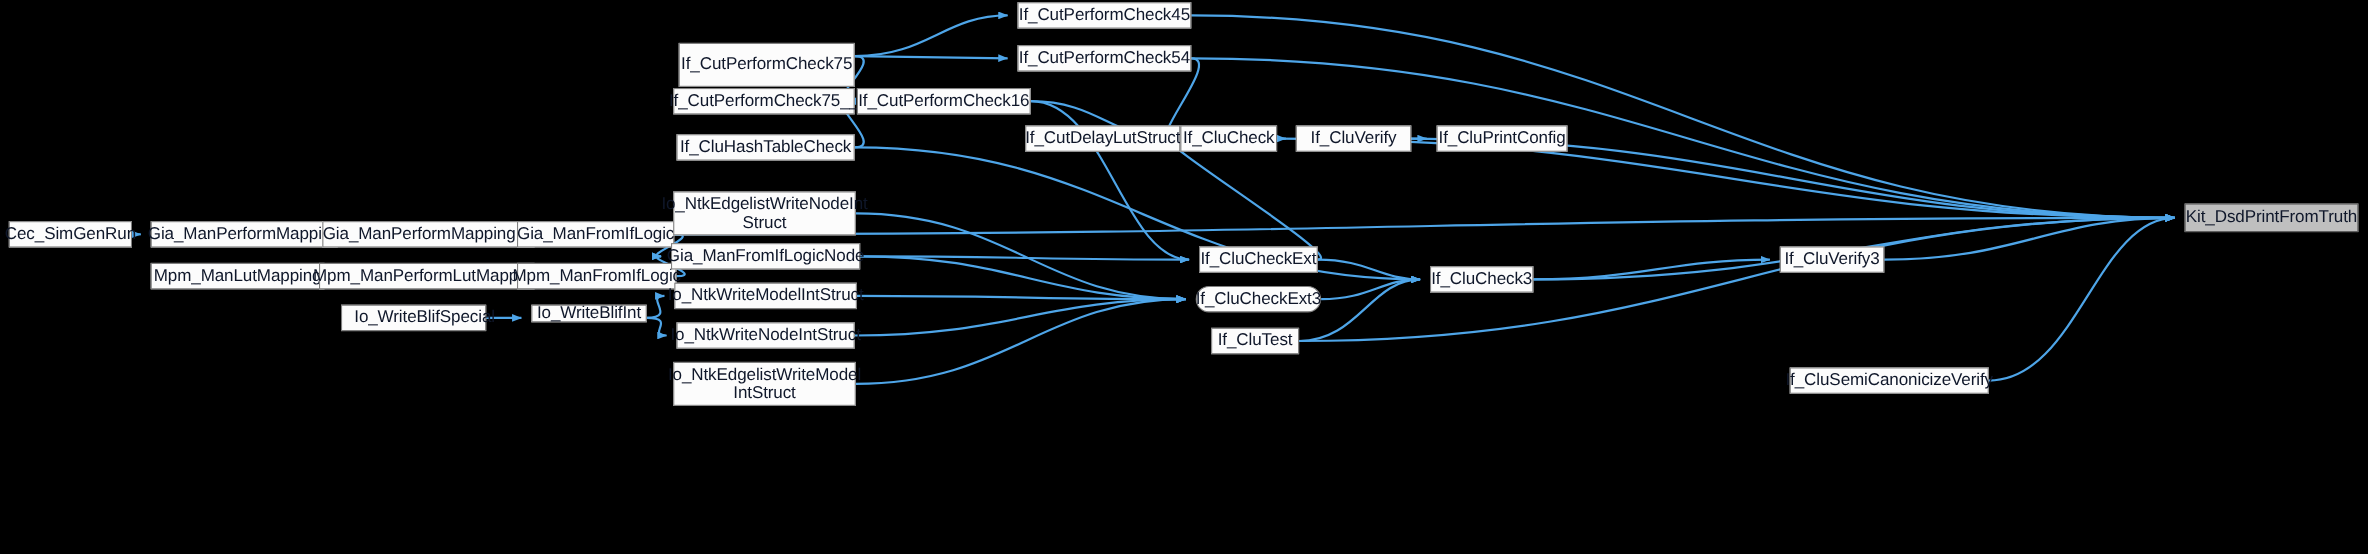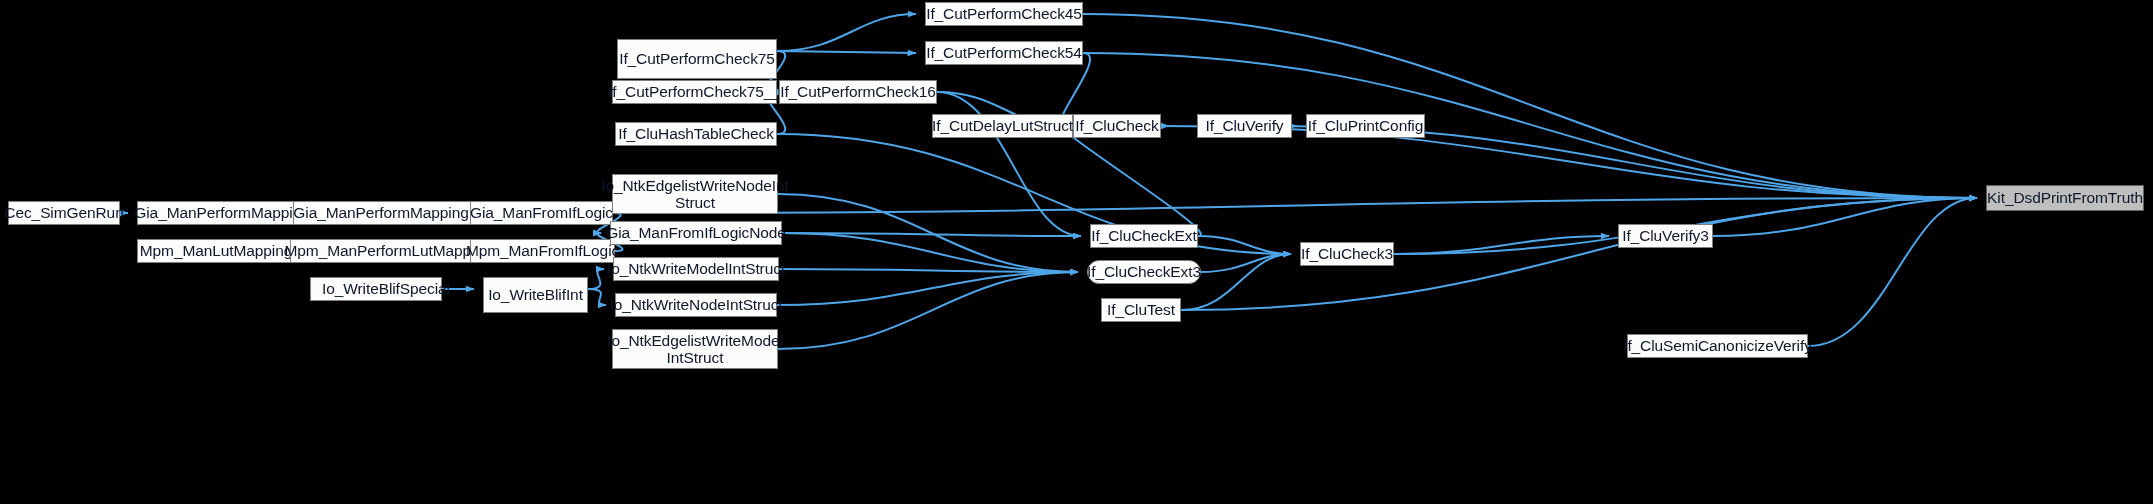--- a/index.html
+++ b/index.html
@@ -101,37 +101,37 @@
   </svg>
   <div id="node-layer">
       <div class="gnode" style="left: 8px; top: 201px; width: 112px; height: 24px;">Cec_SimGenRun</div>
       <div class="gnode" style="left: 137px; top: 201px; width: 170px; height: 24px;">Gia_ManPerformMapping</div>
       <div class="gnode" style="left: 293px; top: 201px; width: 193px; height: 24px;">Gia_ManPerformMappingInt</div>
       <div class="gnode" style="left: 470px; top: 201px; width: 143px; height: 24px;">Gia_ManFromIfLogic</div>
       <div class="gnode" style="left: 137px; top: 239px; width: 158px; height: 24px;">Mpm_ManLutMapping</div>
       <div class="gnode" style="left: 290px; top: 239px; width: 196px; height: 24px;">Mpm_ManPerformLutMapping</div>
       <div class="gnode" style="left: 470px; top: 239px; width: 145px; height: 24px; text-align: center;">Mpm_ManFromIfLogic</div>
       <div class="gnode" style="left: 310px; top: 277px; width: 132px; height: 24px; padding-left: 23px;">Io_WriteBlifSpecial</div>
-      <div class="gnode" style="left: 483px; top: 277px; width: 105px; height: 36px;">Io_WriteBlifInt</div>
+      <div class="gnode" style="left: 483px; top: 277px; width: 105px; height: 16px;">Io_WriteBlifInt</div>
       <div class="gnode" style="left: 617px; top: 39px; width: 160px; height: 40px;">If_CutPerformCheck75</div>
       <div class="gnode" style="left: 612px; top: 80px; width: 165px; height: 24px;">If_CutPerformCheck75__</div>
       <div class="gnode" style="left: 615px; top: 122px; width: 162px; height: 24px;">If_CluHashTableCheck</div>
       <div class="gnode" style="left: 612px; top: 174px; width: 166px; height: 40px;">Io_NtkEdgelistWriteNodeInt
 Struct</div>
       <div class="gnode" style="left: 610px; top: 221px; width: 172px; height: 24px;">Gia_ManFromIfLogicNode</div>
       <div class="gnode" style="left: 613px; top: 257px; width: 166px; height: 24px;">Io_NtkWriteModelIntStruct</div>
       <div class="gnode" style="left: 615px; top: 293px; width: 162px; height: 24px;">Io_NtkWriteNodeIntStruct</div>
       <div class="gnode" style="left: 612px; top: 329px; width: 166px; height: 40px;">Io_NtkEdgelistWriteModel
 IntStruct</div>
       <div class="gnode" style="left: 779px; top: 80px; width: 158px; height: 24px;">If_CutPerformCheck16</div>
       <div class="gnode" style="left: 925px; top: 2px; width: 158px; height: 24px;">If_CutPerformCheck45</div>
       <div class="gnode" style="left: 925px; top: 41px; width: 158px; height: 24px;">If_CutPerformCheck54</div>
       <div class="gnode" style="left: 932px; top: 114px; width: 141px; height: 24px;">If_CutDelayLutStruct</div>
       <div class="gnode" style="left: 1073px; top: 114px; width: 88px; height: 24px;">If_CluCheck</div>
-      <div class="gnode" style="left: 1178px; top: 114px; width: 95px; height: 24px; margin-left: 19px;">If_CluVerify</div>
+      <div class="gnode" style="left: 1178px; top: 114px; width: 105px; height: 24px;">If_CluVerify</div>
       <div class="gnode" style="left: 1306px; top: 114px; width: 119px; height: 24px;">If_CluPrintConfig</div>
       <div class="gnode" style="left: 1090px; top: 224px; width: 108px; height: 24px;">If_CluCheckExt</div>
       <div class="gnode" style="left: 1087px; top: 260px; width: 114px; height: 24px; border-radius: 12px;">If_CluCheckExt3</div>
       <div class="gnode" style="left: 1101px; top: 298px; width: 80px; height: 24px;">If_CluTest</div>
       <div class="gnode" style="left: 1300px; top: 242px; width: 94px; height: 24px;">If_CluCheck3</div>
       <div class="gnode" style="left: 1618px; top: 224px; width: 95px; height: 24px;">If_CluVerify3</div>
       <div class="gnode" style="left: 1627px; top: 334px; width: 181px; height: 24px;">If_CluSemiCanonicizeVerify</div>
       <div class="gnode focus" style="left: 1986px; top: 185px; width: 158px; height: 26px;">Kit_DsdPrintFromTruth</div>
     </div>
 </div>

